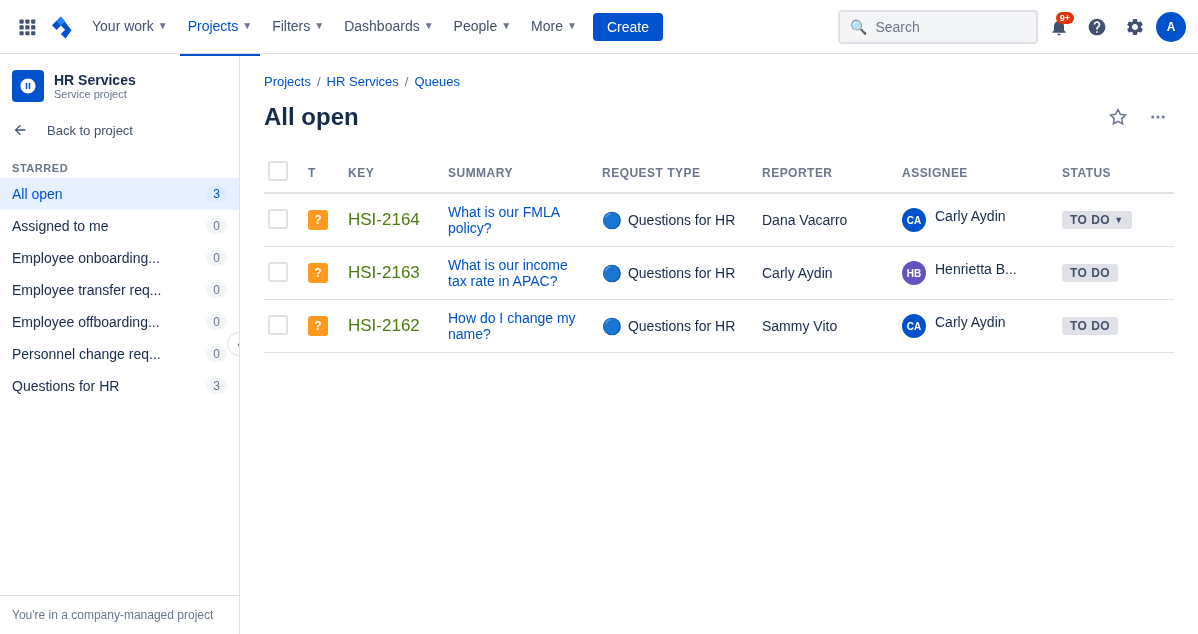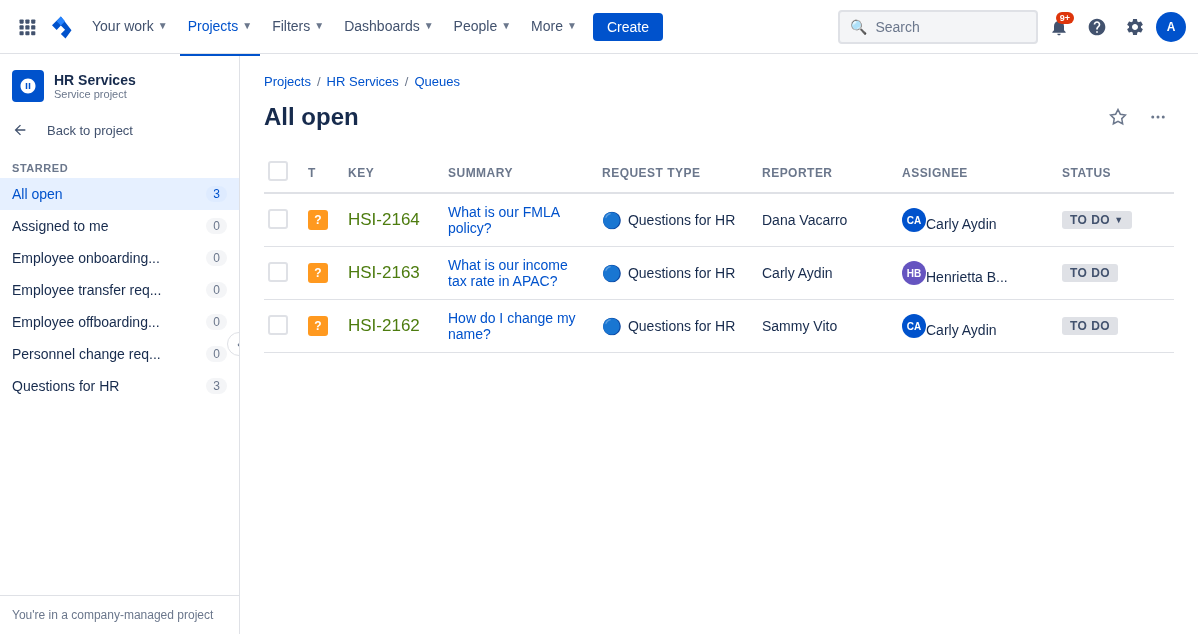--- a/index.html
+++ b/index.html
@@ -324,22 +324,22 @@
     .req-type-cell {
       display: flex;
       align-items: center;
       gap: 6px;
     }
     .req-type-icon {
       font-size: 16px;
     }
     .assignee-cell {
       display: flex;
-      align-items: flex-end;
-      gap: 0;
+      align-items: flex-start;
+      gap: 9px;
     }
     .assignee-avatar {
       width: 24px; height: 24px;
       border-radius: 50%;
       object-fit: cover;
       background: #DFE1E6;
       display: flex; align-items: center; justify-content: center;
       font-size: 10px;
       font-weight: 600;
       color: #fff;

